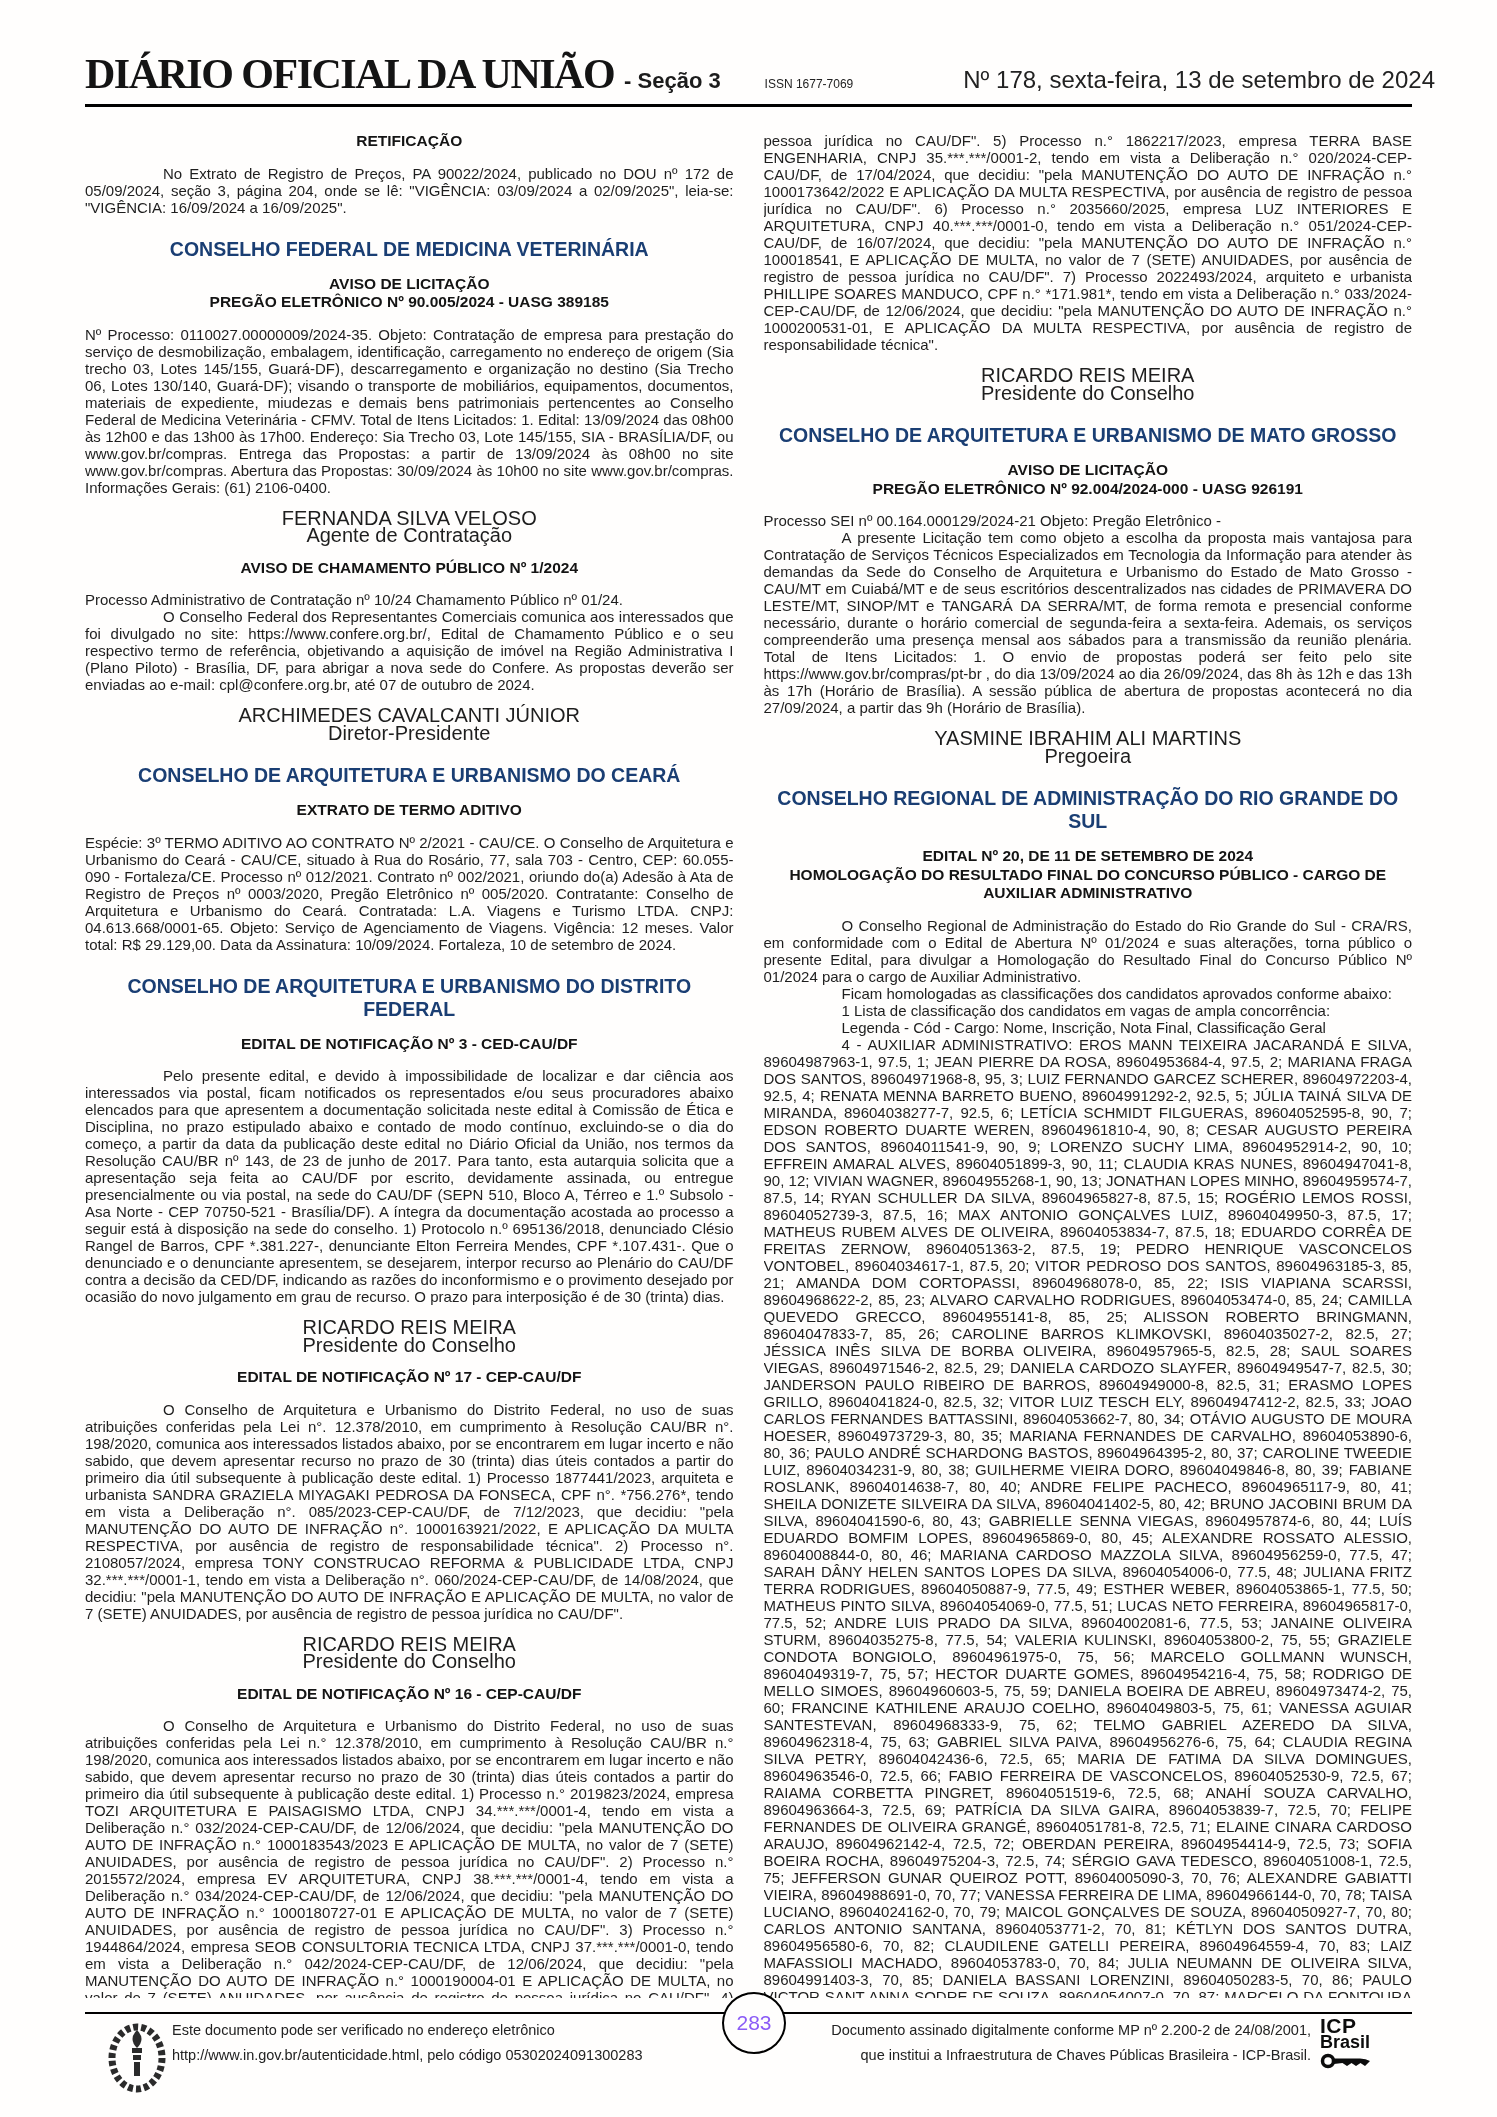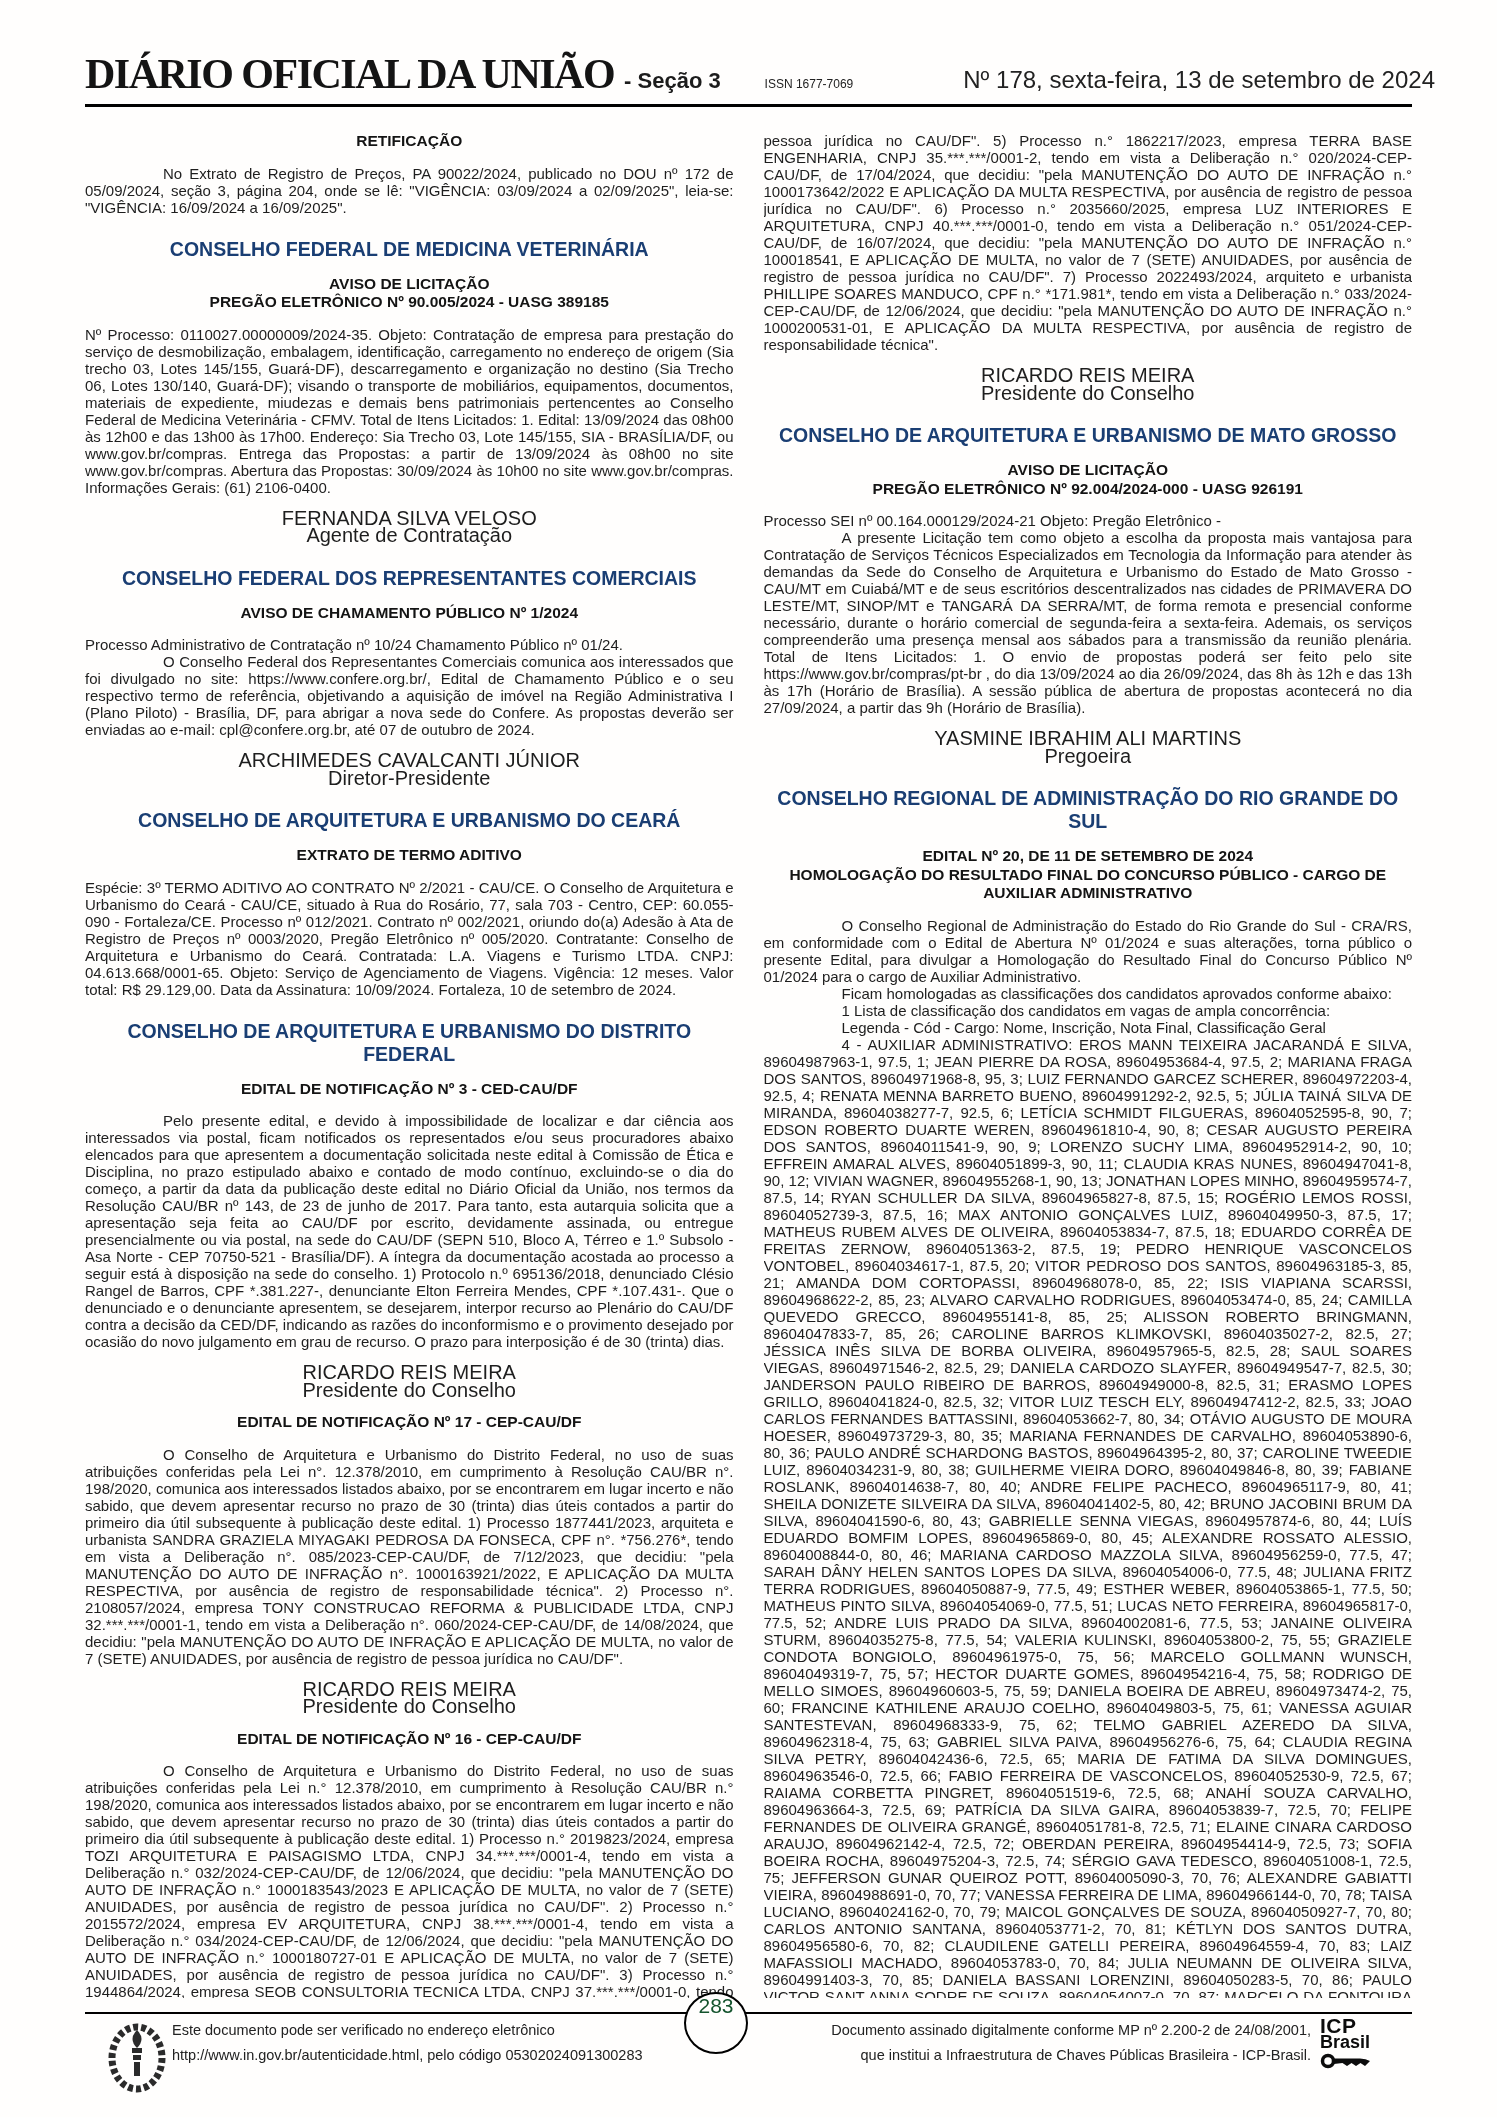--- a/index.html
+++ b/index.html
@@ -46,24 +46,24 @@
   .signature { text-align:center; font-size:20px; line-height:17.5px; margin:14px 0; color:#1e1e1e; }
 
   
   .footer-rule { position:absolute; top:2012px; left:85px; right:85px; height:2px; background:#000; }
   .in-logo { position:absolute; left:108px; top:2018px; width:58px; height:76px; }
   .verify {
     position:absolute; left:172px; top:2018px;
     font-size:14.5px; line-height:25px; color:#222;
   }
   .page-badge {
-    position:absolute; left:684px; top:1992px; width:64px; height:62px;
+    position:absolute; left:722px; top:1992px; width:64px; height:62px;
     border:2px solid #000; border-radius:50%; background:#fffefd;
-    display:flex; align-items:flex-start; justify-content:center;
-    font-size:21px; color:#14532d;
+    display:flex; align-items:center; justify-content:center;
+    font-size:21px; color:#8b5cf6;
   }
   .signed {
     position:absolute; right:186px; top:2018px; text-align:right;
     font-size:14.5px; line-height:25px; color:#222;
   }
   .icp { position:absolute; left:1320px; top:2016px; width:60px; text-align:left; color:#0c0c0c; }
   .icp-t1 { font-weight:bold; font-size:21px; line-height:19px; letter-spacing:0.5px; }
   .icp-t2 { font-weight:bold; font-size:18px; line-height:14px; }
   .icp svg { margin-top:2px; }
 </style>
@@ -89,21 +89,20 @@
         <h2 class="org-heading">CONSELHO FEDERAL DE MEDICINA VETERINÁRIA</h2>
         <h3 class="doc-heading">
           <div>AVISO DE LICITAÇÃO</div>
           <div>PREGÃO ELETRÔNICO Nº 90.005/2024 - UASG 389185</div>
         </h3>
         <p class="body-par">Nº Processo: 0110027.00000009/2024-35. Objeto: Contratação de empresa para prestação do serviço de desmobilização, embalagem, identificação, carregamento no endereço de origem (Sia trecho 03, Lotes 145/155, Guará-DF), descarregamento e organização no destino (Sia Trecho 06, Lotes 130/140, Guará-DF); visando o transporte de mobiliários, equipamentos, documentos, materiais de expediente, miudezas e demais bens patrimoniais pertencentes ao Conselho Federal de Medicina Veterinária - CFMV. Total de Itens Licitados: 1. Edital: 13/09/2024 das 08h00 às 12h00 e das 13h00 às 17h00. Endereço: Sia Trecho 03, Lote 145/155, SIA - BRASÍLIA/DF, ou www.gov.br/compras. Entrega das Propostas: a partir de 13/09/2024 às 08h00 no site www.gov.br/compras. Abertura das Propostas: 30/09/2024 às 10h00 no site www.gov.br/compras. Informações Gerais: (61) 2106-0400.</p>
         <div class="signature">
           <div class="sig-name">FERNANDA SILVA VELOSO</div>
           <div class="sig-role">Agente de Contratação</div>
         </div>
-        <h2 class="org-heading">CONSELHO FEDERAL DOS REPRESENTANTES COMERCIAIS</h2>
         <h3 class="doc-heading">
           <div>AVISO DE CHAMAMENTO PÚBLICO Nº 1/2024</div>
         </h3>
         <p class="body-par">Processo Administrativo de Contratação nº 10/24 Chamamento Público nº 01/24.</p>
         <p class="body-par indent">O Conselho Federal dos Representantes Comerciais comunica aos interessados que foi divulgado no site: https://www.confere.org.br/, Edital de Chamamento Público e o seu respectivo termo de referência, objetivando a aquisição de imóvel na Região Administrativa I (Plano Piloto) - Brasília, DF, para abrigar a nova sede do Confere. As propostas deverão ser enviadas ao e-mail: cpl@confere.org.br, até 07 de outubro de 2024.</p>
         <div class="signature">
           <div class="sig-name">ARCHIMEDES CAVALCANTI JÚNIOR</div>
           <div class="sig-role">Diretor-Presidente</div>
         </div>
         <h2 class="org-heading">CONSELHO DE ARQUITETURA E URBANISMO DO CEARÁ</h2>

